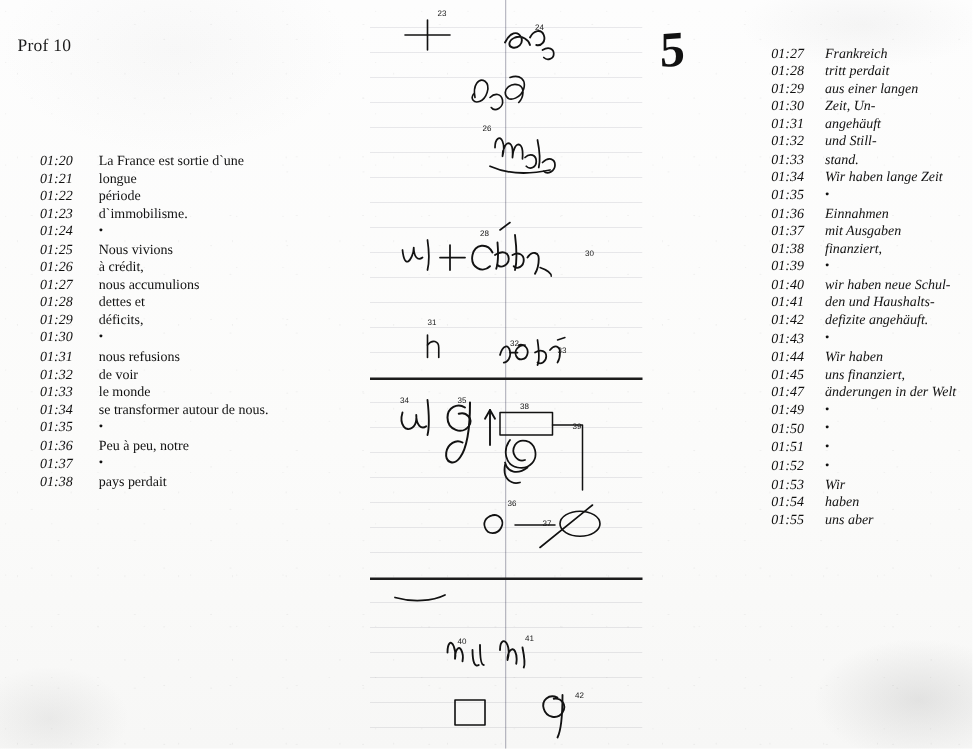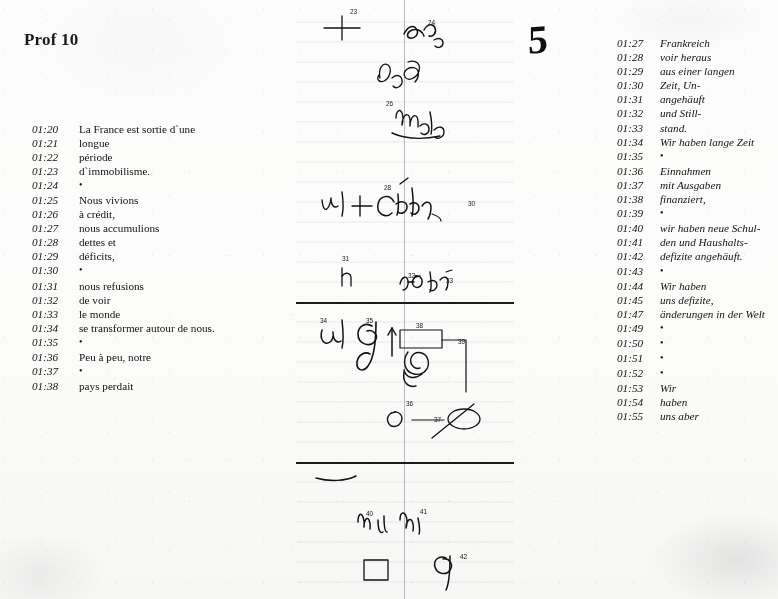--- a/index.html
+++ b/index.html
@@ -35,26 +35,25 @@
       radial-gradient(circle at 48% 67%, #000 0.5px, transparent 0.6px),
       radial-gradient(circle at 77% 33%, #000 0.6px, transparent 0.7px),
       radial-gradient(circle at 33% 88%, #000 0.5px, transparent 0.6px);
     background-size: 37px 41px, 53px 47px, 61px 59px, 43px 67px;
     pointer-events: none;
   }
 
   
   #prof-label {
     position: absolute;
-    left: 24px;
+    left: 14px;
     top: 30px;
-    font-size: 17px;
+    font-size: 14px;
     letter-spacing: 0.2px;
     color: #1a1a1a;
-    font-weight: bold;
   }
   #page-number {
     position: absolute;
     left: 528px;
     top: 16px;
     font-family: "Liberation Serif", serif;
     font-size: 40px;
     font-weight: bold;
     color: #111;
     transform: rotate(-4deg) skewX(-4deg);
@@ -184,38 +183,38 @@
       <div class="row"><span class="tc">01:33</span><span class="tx">le monde</span></div>
       <div class="row"><span class="tc">01:34</span><span class="tx">se transformer autour de nous.</span></div>
       <div class="row"><span class="tc">01:35</span><span class="tx"><span class="bullet">•</span></span></div>
       <div class="row"><span class="tc">01:36</span><span class="tx">Peu à peu, notre</span></div>
       <div class="row"><span class="tc">01:37</span><span class="tx"><span class="bullet">•</span></span></div>
       <div class="row"><span class="tc">01:38</span><span class="tx">pays perdait</span></div>
     </div>
 
   <div class="transcript" id="transcript-right">
       <div class="row"><span class="tc">01:27</span><span class="tx">Frankreich</span></div>
-      <div class="row"><span class="tc">01:28</span><span class="tx">voir heraus</span></div>
+      <div class="row"><span class="tc">01:28</span><span class="tx">tritt perdait</span></div>
       <div class="row"><span class="tc">01:29</span><span class="tx">aus einer langen</span></div>
       <div class="row"><span class="tc">01:30</span><span class="tx">Zeit, Un-</span></div>
       <div class="row"><span class="tc">01:31</span><span class="tx">angehäuft</span></div>
       <div class="row"><span class="tc">01:32</span><span class="tx">und Still-</span></div>
       <div class="row"><span class="tc">01:33</span><span class="tx">stand.</span></div>
       <div class="row"><span class="tc">01:34</span><span class="tx">Wir haben lange Zeit</span></div>
       <div class="row"><span class="tc">01:35</span><span class="tx"><span class="bullet">•</span></span></div>
       <div class="row"><span class="tc">01:36</span><span class="tx">Einnahmen</span></div>
       <div class="row"><span class="tc">01:37</span><span class="tx">mit Ausgaben</span></div>
       <div class="row"><span class="tc">01:38</span><span class="tx">finanziert,</span></div>
       <div class="row"><span class="tc">01:39</span><span class="tx"><span class="bullet">•</span></span></div>
       <div class="row"><span class="tc">01:40</span><span class="tx">wir haben neue Schul-</span></div>
       <div class="row"><span class="tc">01:41</span><span class="tx">den und Haushalts-</span></div>
       <div class="row"><span class="tc">01:42</span><span class="tx">defizite angehäuft.</span></div>
       <div class="row"><span class="tc">01:43</span><span class="tx"><span class="bullet">•</span></span></div>
       <div class="row"><span class="tc">01:44</span><span class="tx">Wir haben</span></div>
-      <div class="row"><span class="tc">01:45</span><span class="tx">uns defizite,</span></div>
+      <div class="row"><span class="tc">01:45</span><span class="tx">uns finanziert,</span></div>
       <div class="row"><span class="tc">01:47</span><span class="tx">änderungen in der Welt</span></div>
       <div class="row"><span class="tc">01:49</span><span class="tx"><span class="bullet">•</span></span></div>
       <div class="row"><span class="tc">01:50</span><span class="tx"><span class="bullet">•</span></span></div>
       <div class="row"><span class="tc">01:51</span><span class="tx"><span class="bullet">•</span></span></div>
       <div class="row"><span class="tc">01:52</span><span class="tx"><span class="bullet">•</span></span></div>
       <div class="row"><span class="tc">01:53</span><span class="tx">Wir</span></div>
       <div class="row"><span class="tc">01:54</span><span class="tx">haben</span></div>
       <div class="row"><span class="tc">01:55</span><span class="tx">uns aber</span></div>
     </div>
 

